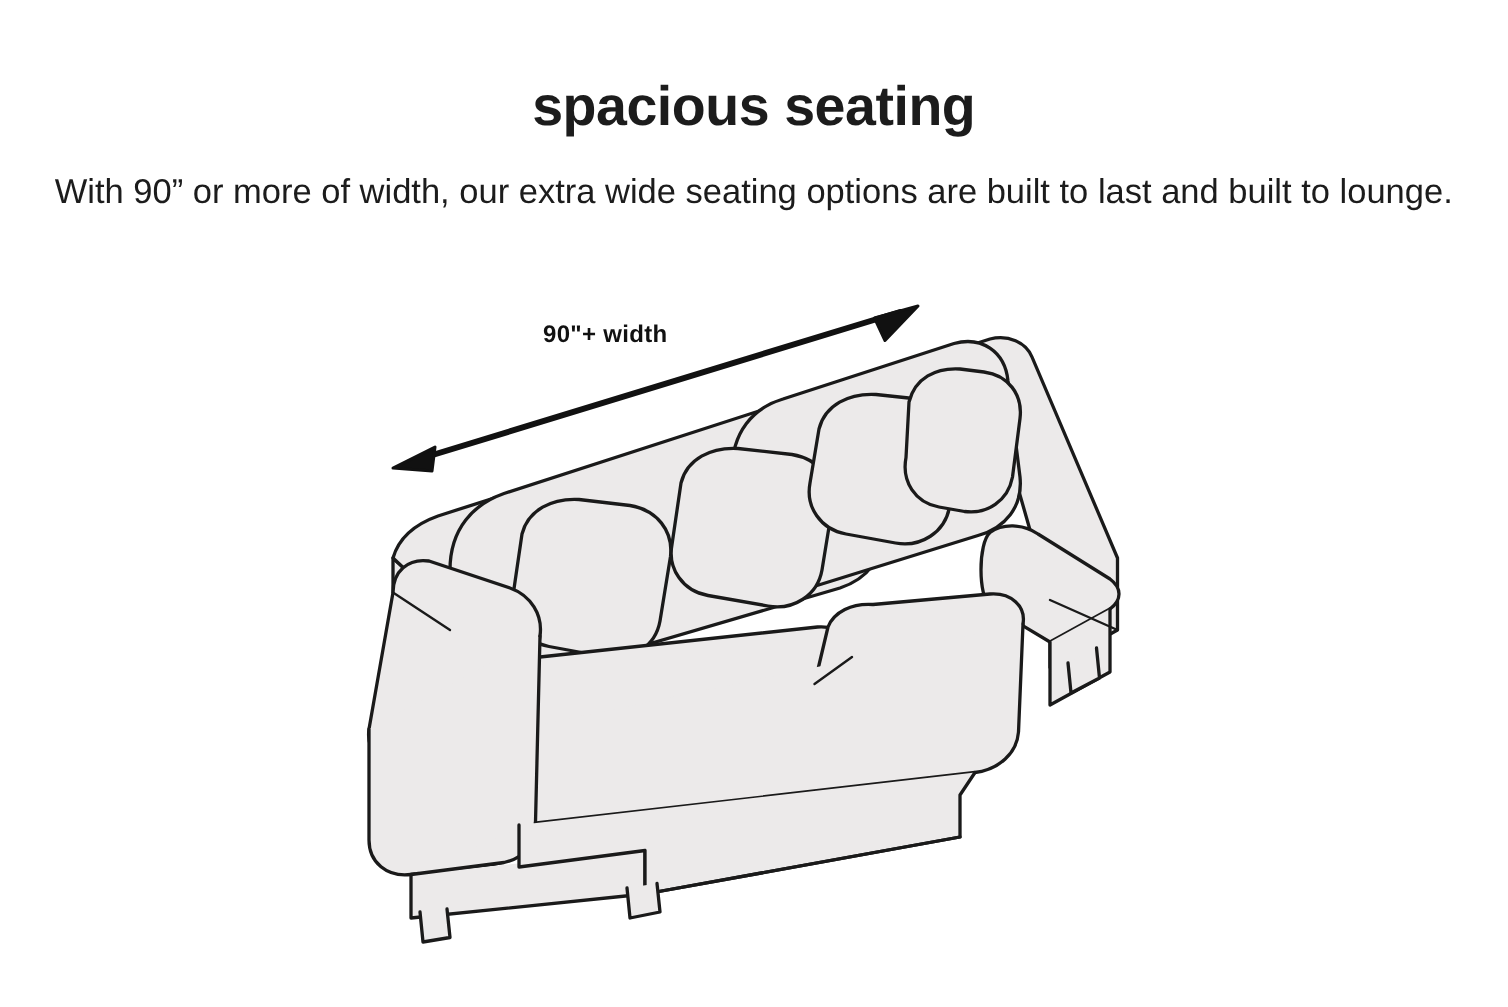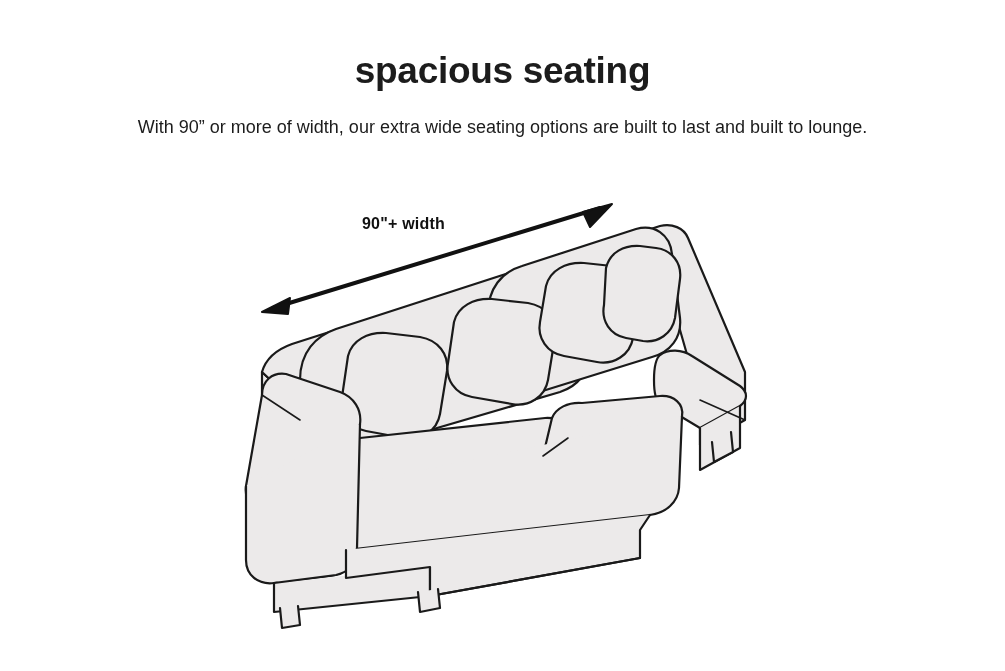--- a/index.html
+++ b/index.html
@@ -30,21 +30,21 @@
     font-weight: bold;
     letter-spacing: -0.3px;
     color: #1c1c1c;
   }
   .subcopy {
     position: absolute;
     top: 114px;
     left: 0;
     width: 100%;
     text-align: center;
-    font-size: 18px;
+    font-size: 23px;
     line-height: 26px;
     color: #1c1c1c;
   }
   .subcopy .line {
     display: block;
   }
   .dim-label {
     position: absolute;
     top: 215px;
     left: 362px;

